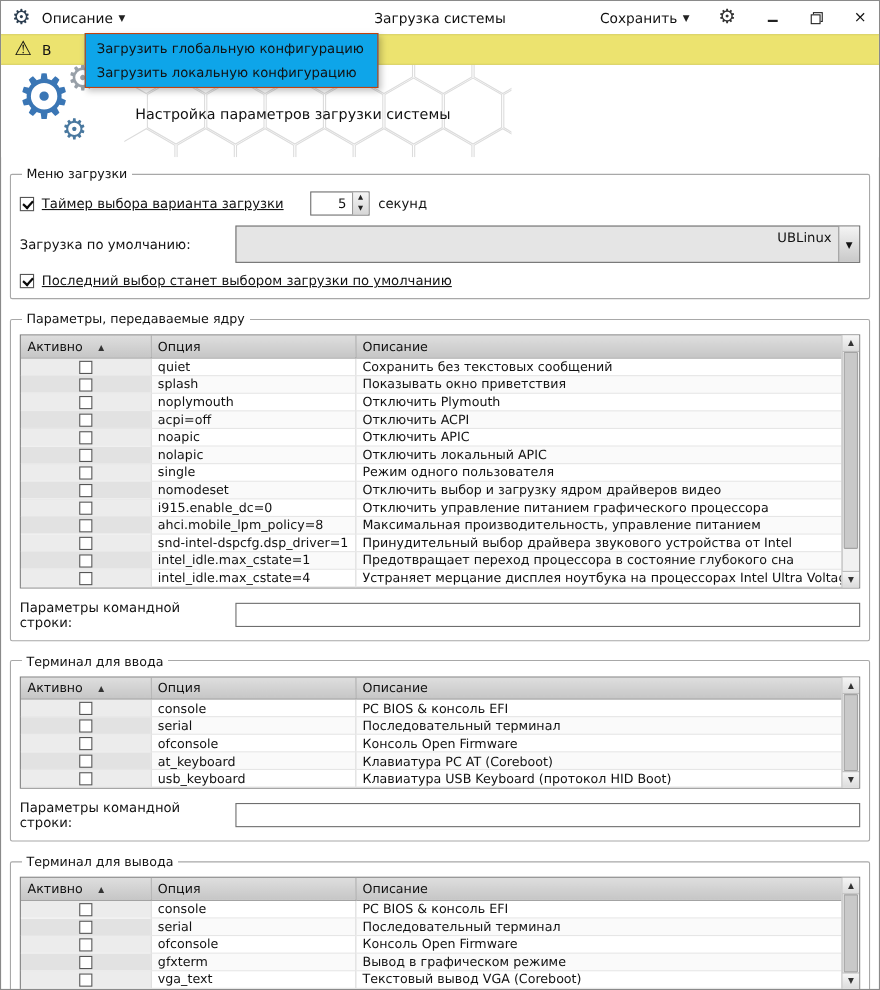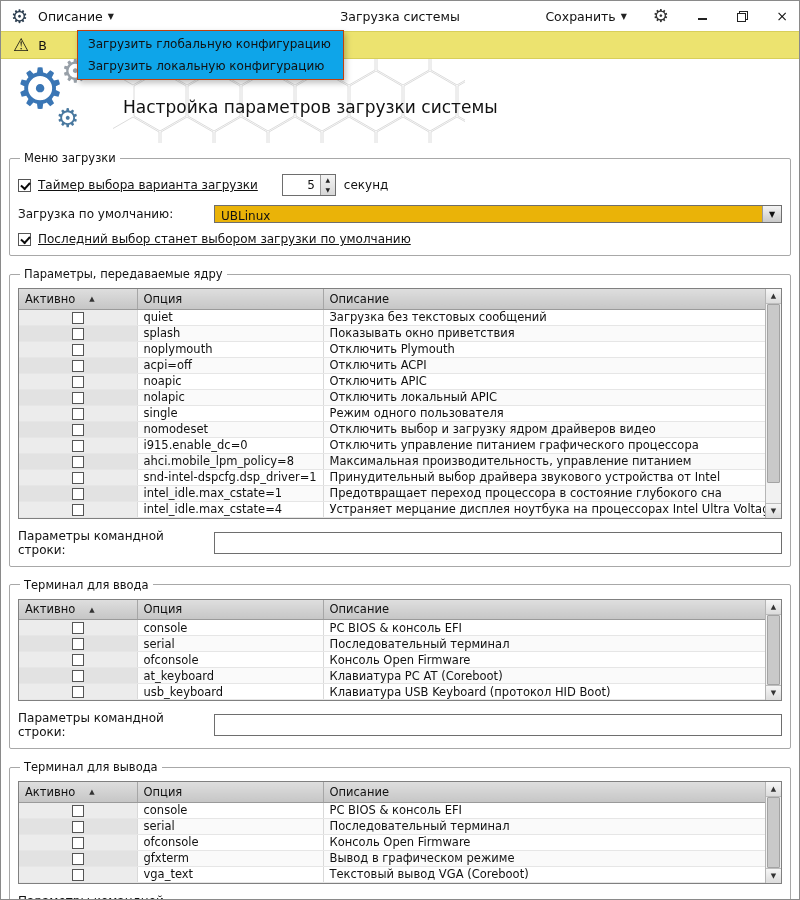--- a/index.html
+++ b/index.html
@@ -27,42 +27,42 @@
   .menu-item { font-size:12px; padding:4px 12px 4px 10px; white-space:nowrap; cursor:pointer; }
 
   
   .banner { height:28px; background:#ece36f; border-top:1px solid #d8cf5a; border-bottom:1px solid #d8cf5a; display:flex; align-items:center; gap:9px; padding:0 12px; flex:0 0 auto; }
   .warn-icon { font-size:18px; line-height:1; color:#111; }
   .banner-text { font-size:12.5px; }
 
   
   .hero { position:relative; height:84px; background:#fff; flex:0 0 auto; overflow:hidden; }
   .hex-svg { position:absolute; left:112px; top:0; }
-  .hero-title { position:absolute; left:122px; top:38px; font-size:17px; z-index:2; }
+  .hero-title { position:absolute; left:122px; top:38px; font-size:13px; z-index:2; }
   .gear-big   { position:absolute; left:14px; top:2px;  font-size:56px; line-height:1; color:#3a76b5; z-index:1; }
   .gear-mid   { position:absolute; left:60px; top:-4px; font-size:32px; line-height:1; color:#98a0a8; z-index:1; }
   .gear-small { position:absolute; left:55px; top:46px; font-size:26px; line-height:1; color:#49789f; z-index:1; }
 
   
   fieldset { margin:8px 8px 0; border:1px solid #a8a8a8; border-radius:2px; padding:3px 8px 9px; flex:0 0 auto; }
   fieldset.gap { margin-top:11px; }
   legend { font-size:11.5px; padding:0 4px; margin-left:2px; color:#111; }
 
   
   .form-row { display:flex; align-items:center; margin-top:6px; font-size:12px; }
   .cb { display:inline-block; width:13px; height:13px; background:#fff; border:1px solid #555; position:relative; flex:0 0 auto; }
   .cb.checked::after { content:""; position:absolute; left:2px; top:2px; width:7px; height:4px; border-left:2px solid #0a0a0a; border-bottom:2px solid #0a0a0a; transform:rotate(-48deg); }
   .cb-label { margin-left:7px;text-decoration:underline; }
   .spin { display:inline-flex; width:54px; height:22px; border:1px solid #6e6e6e; background:#fff; margin-left:24px; }
   .spin-val { flex:1; text-align:right; padding:3px 5px 0 0; font-size:12px; }
   .spin-btns { width:15px; display:flex; flex-direction:column; border-left:1px solid #9a9a9a; background:linear-gradient(#f4f4f4,#d7d7d7); }
   .sb { flex:1; font-size:6px; line-height:10px; text-align:center; color:#222; cursor:pointer; }
   .unit { margin-left:8px; }
   .fixed-label { width:196px; flex:0 0 auto; }
-  .combo { display:flex; height:18px; border:1px solid #6e6e6e; background:#eab308; align-items:stretch; flex:1; cursor:pointer; }
+  .combo { display:flex; height:34px; border:1px solid #6e6e6e; background:#e5e5e5; align-items:stretch; flex:1; cursor:pointer;text-align:right; }
   .combo-val { flex:1; padding:3px 6px 0; font-size:12px; }
   .combo-btn { width:19px; background:linear-gradient(#f4f4f4,#c9c9c9); border-left:1px solid #9a9a9a; font-size:8px; display:flex; align-items:center; justify-content:center; color:#111; }
 
   
   .tablewrap { display:flex; border:1px solid #808080; margin-top:4px; background:#fff; }
   table.grid { border-collapse:collapse; table-layout:fixed; width:calc(100% - 16px); font-size:11.5px; }
   table.grid th { background:linear-gradient(#dedede,#c6c6c6); font-weight:normal; text-align:left; padding:0 6px; height:20px; border-right:1px solid #a6a6a6; border-bottom:1px solid #9a9a9a; white-space:nowrap; overflow:hidden; }
   table.grid th:last-child { border-right:none; }
   th.col-active { width:118px; }
   th.col-opt { width:186px; }
@@ -193,21 +193,21 @@
           <tr>
             <th class="col-active"><span>Активно</span><span class="sort">▲</span></th>
             <th class="col-opt">Опция</th>
             <th>Описание</th>
           </tr>
         </thead>
         <tbody>
             <tr>
               <td class="c-active"><span class="cb"></span></td>
               <td class="c-opt">quiet</td>
-              <td class="c-desc">Загрузка без текстовых сообщений</td>
+              <td class="c-desc">Сохранить без текстовых сообщений</td>
             </tr>
             <tr>
               <td class="c-active"><span class="cb"></span></td>
               <td class="c-opt">splash</td>
               <td class="c-desc">Показывать окно приветствия</td>
             </tr>
             <tr>
               <td class="c-active"><span class="cb"></span></td>
               <td class="c-opt">noplymouth</td>
               <td class="c-desc">Отключить Plymouth</td>

